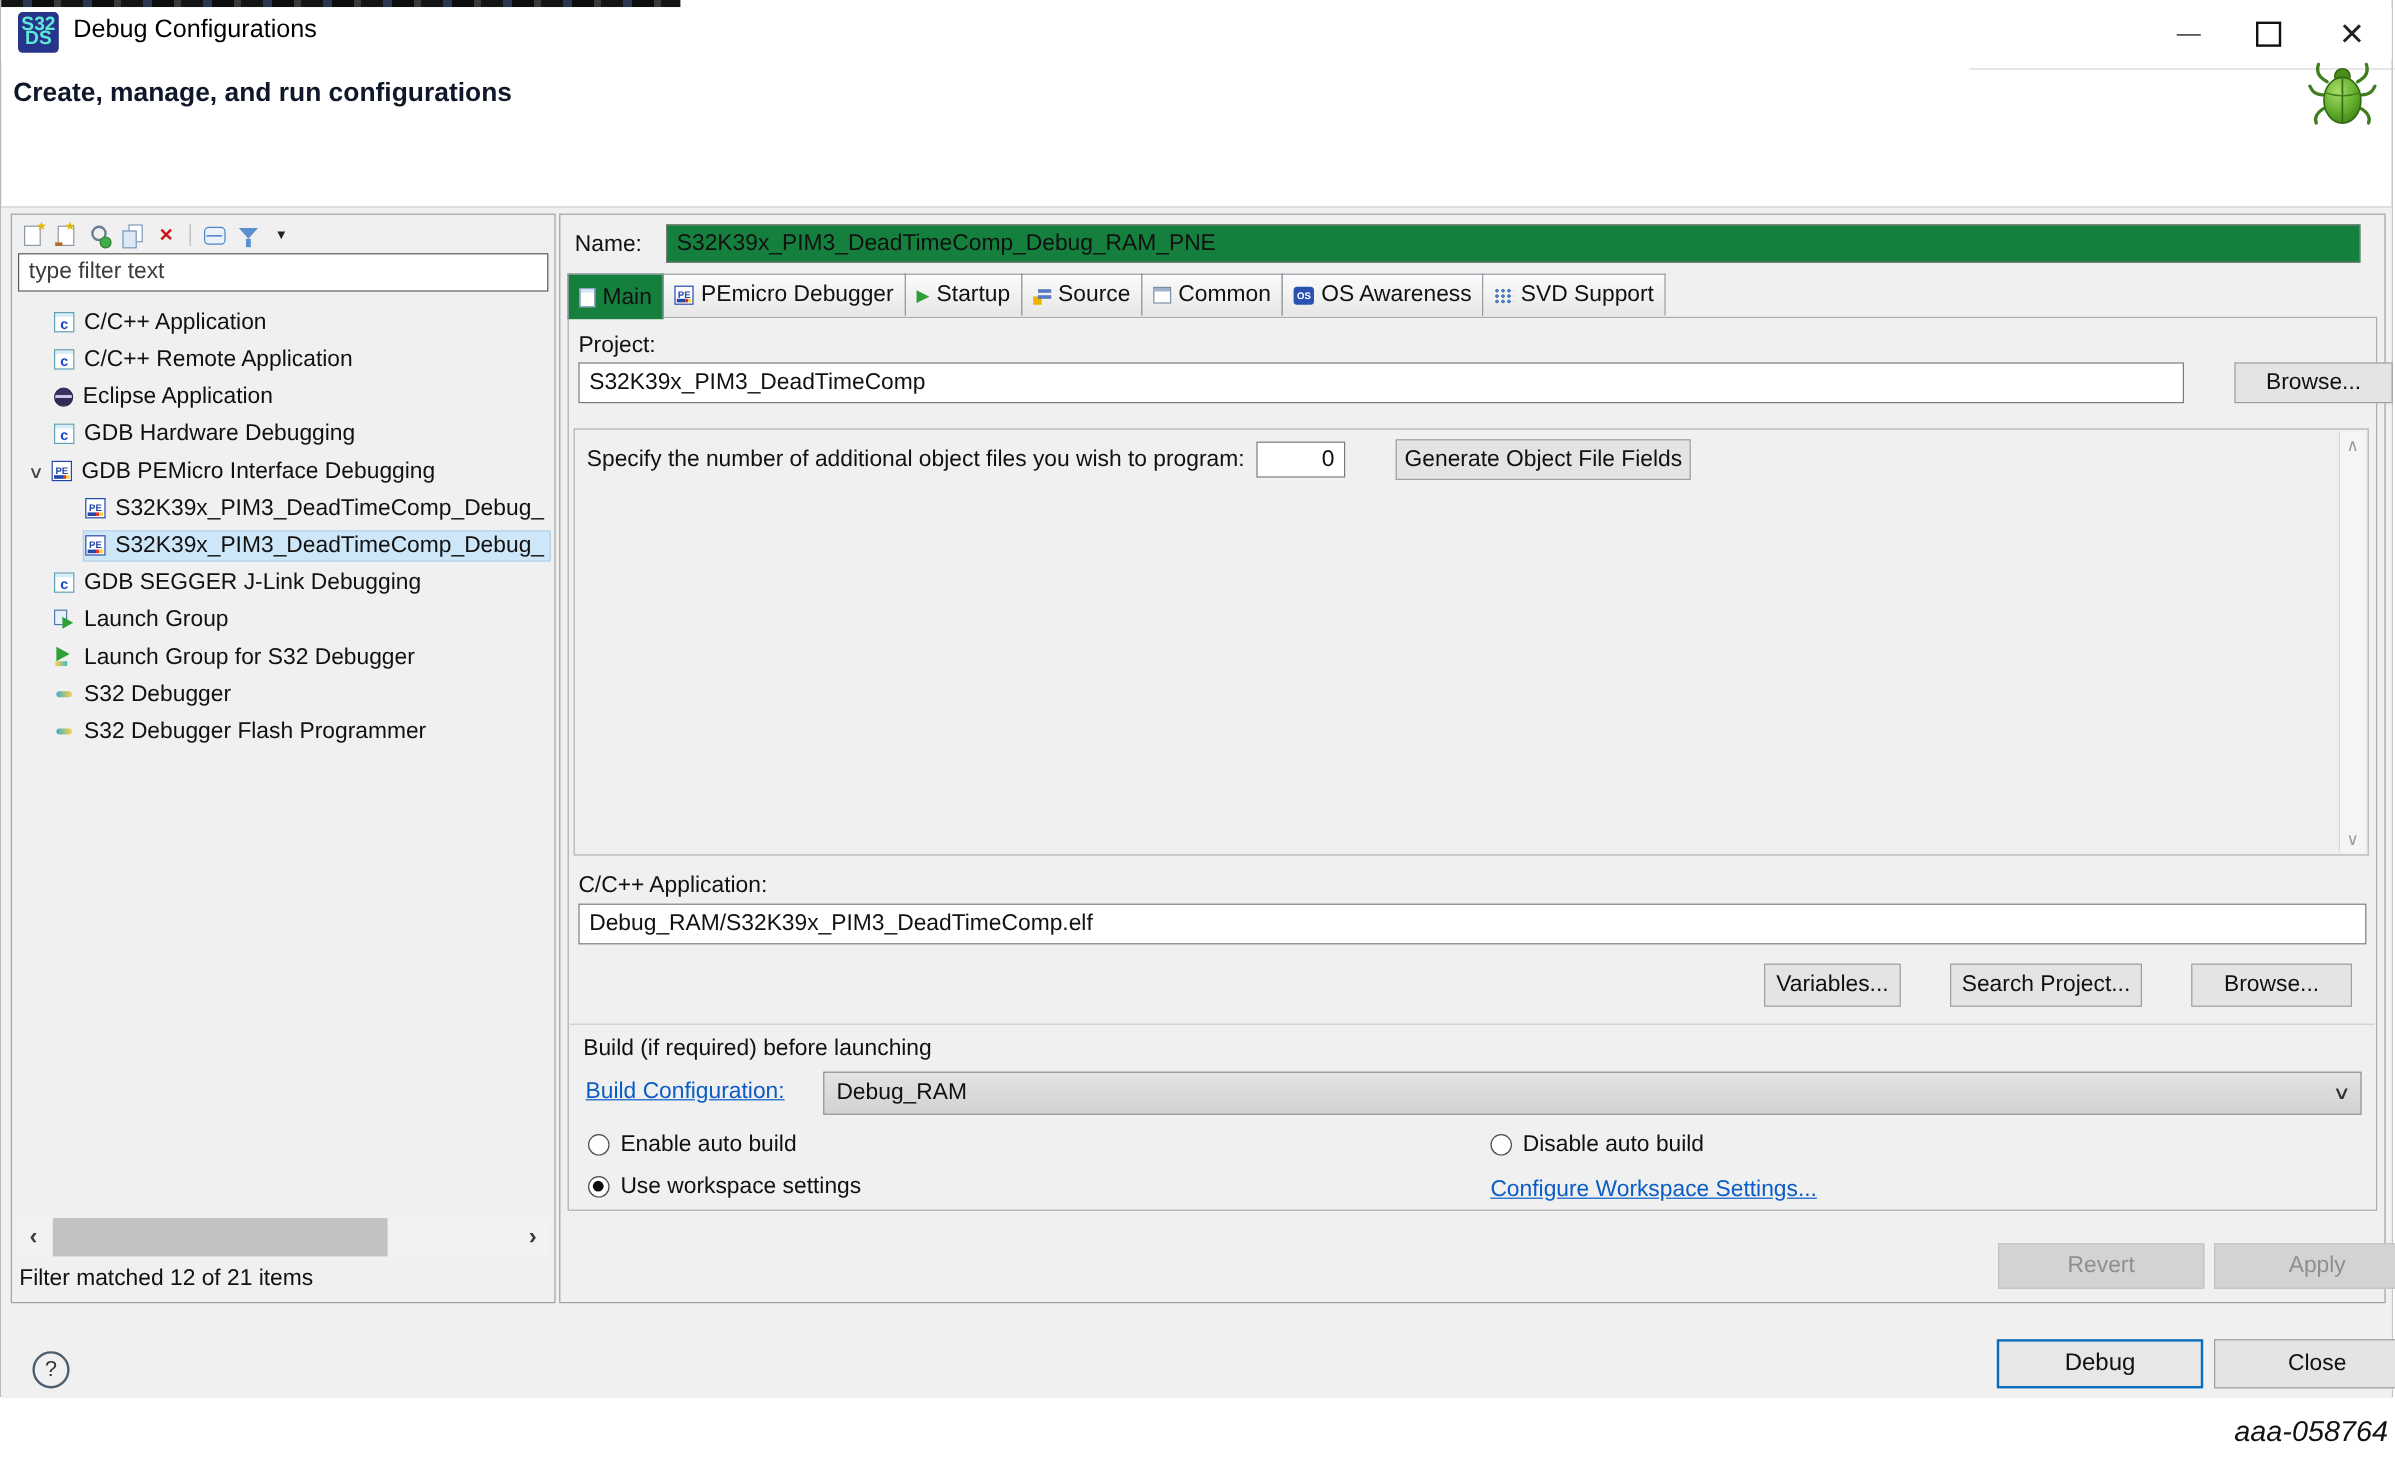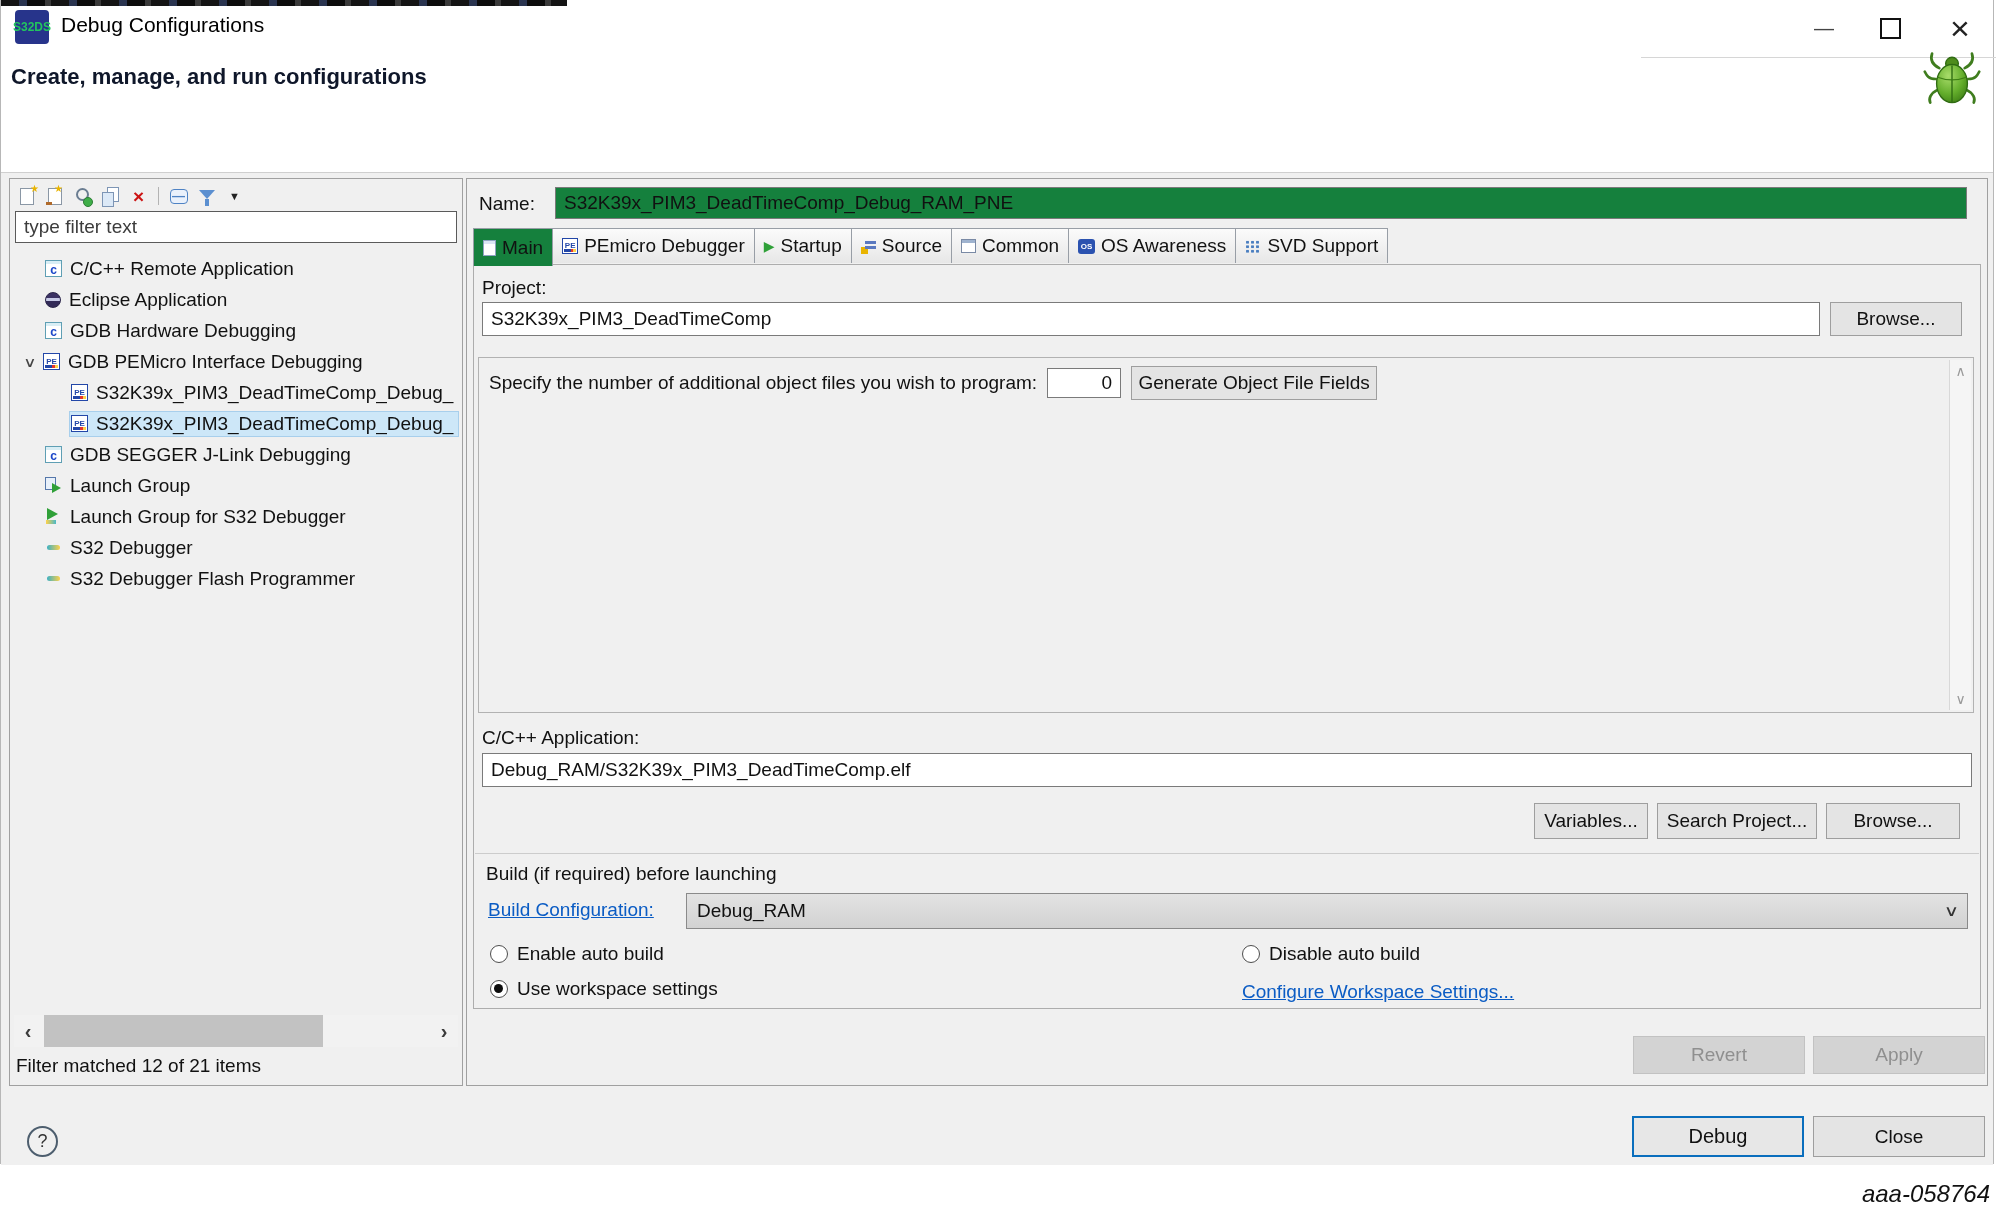--- a/index.html
+++ b/index.html
@@ -4,22 +4,22 @@
 <style>
   html,body{margin:0;padding:0;background:#fff;}
   body{width:1996px;height:1219px;position:relative;overflow:hidden;
        font-family:"Liberation Sans",sans-serif;color:#111;-webkit-font-smoothing:antialiased;}
   .win{position:absolute;left:0;top:0;width:1994px;height:1164px;background:#fff;border:1px solid #b7b7b7;border-top:none;box-sizing:border-box;}
   .artifact{position:absolute;left:0;top:0;width:566px;height:6px;
     background:repeating-linear-gradient(90deg,#141414 0 18px,#2a3550 18px 26px,#0c0c0c 26px 44px,#3a3a3a 44px 50px);}
   
   .titlebar{position:absolute;left:0;top:6px;width:100%;height:44px;background:#fff;}
   .appicon{position:absolute;left:14px;top:4px;width:34px;height:34px;background:#27348b;border-radius:4px;
-    display:flex;flex-direction:row;align-items:center;justify-content:center;color:#22c55e;font-weight:bold;
-    font-size:12px;line-height:12px;letter-spacing:0;}
+    display:flex;flex-direction:column;align-items:center;justify-content:center;color:#5eead4;font-weight:bold;
+    font-size:16px;line-height:12px;letter-spacing:0;}
   .title-text{position:absolute;left:60px;top:7px;font-size:21px;color:#000;}
   .winbtn{position:absolute;top:0;width:58px;height:44px;display:flex;align-items:center;justify-content:center;color:#222;cursor:default;}
   .winbtn.min{left:1794px;font-size:20px;color:#444;}
   .winbtn.cls{left:1930px;font-size:34px;font-weight:300;}
   .maxbox{width:17px;height:17px;border:2px solid #111;display:block;}
   .tb-underline{position:absolute;left:1640px;top:57px;width:356px;border-top:1px solid #d6d6d6;}
   
   .hdr-title{position:absolute;left:10px;top:64px;font-size:22px;font-weight:bold;color:#0f172a;}
   .bug{position:absolute;left:1922px;top:50px;}
   .body-sep{position:absolute;left:0;top:172px;width:100%;height:992px;background:#f0f0f0;border-top:1px solid #cfcfcf;}
@@ -91,21 +91,21 @@
     background-size:11px 3px,11px 3px,7px 7px;background-position:4px 2px,4px 7px,0 100%;background-repeat:no-repeat;}
   .tab-common{width:15px;height:14px;border:1px solid #7a8aa5;background:#fff;box-shadow:inset 0 3px 0 #9fb3cf;}
   .tab-os{width:17px;height:15px;background:#2b52b0;border-radius:3px;color:#fff;font-size:8px;font-weight:800;display:inline-flex;align-items:center;justify-content:center;}
   .tab-svd{width:16px;height:13px;background-image:radial-gradient(#4a7ec0 1.4px,transparent 1.5px);background-size:5px 4.5px;}
   
   .content{position:absolute;left:6px;top:85px;width:1508px;height:745px;border:1px solid #adadad;background:#f0f0f0;box-sizing:border-box;}
   .lab{position:absolute;font-size:19px;color:#111;}
   .tinput{border:1px solid #7a7a7a;background:#fff;font-size:19px;padding:0 8px;box-sizing:border-box;
     font-family:"Liberation Sans",sans-serif;color:#111;position:absolute;}
   .btn{background:#e4e4e4;border:1px solid #9e9e9e;font-size:19px;display:flex;align-items:center;justify-content:center;
-    box-sizing:border-box;color:#111;cursor:default;}
+    box-sizing:border-box;color:#111;cursor:default;margin-left:32px;}
   .btn.disabled{background:#d3d3d3;border-color:#c2c2c2;color:#8f8f8f;}
   .groupbox{position:absolute;left:4px;top:92px;width:1496px;height:356px;border:1px solid #b2b2b2;background:#f0f0f0;box-sizing:border-box;}
   .grouprow{position:absolute;left:10px;top:8px;display:flex;align-items:center;gap:10px;}
   .vscroll{position:absolute;right:2px;top:2px;bottom:2px;width:22px;background:#f5f5f5;border-left:1px solid #d8d8d8;
     display:flex;flex-direction:column;justify-content:space-between;align-items:center;padding:4px 0;box-sizing:border-box;}
   .vs-ch{color:#9a9a9a;font-size:14px;line-height:1;}
   .btnrow{position:absolute;top:538px;right:20px;display:flex;gap:9px;}
   .sep-line{position:absolute;left:1px;right:1px;top:588px;border-top:1px solid #cccccc;}
   .link{color:#0b5cc4;text-decoration:underline;font-size:19px;}
   .combo{position:absolute;left:212px;top:628px;width:1282px;height:36px;border:1px solid #8a8a8a;
@@ -184,20 +184,26 @@
       <span class="tb-ic ic-funnel"></span>
       <span class="tb-ic ic-caret">▼</span>
     </div>
 
     <input class="filter-box" placeholder="type filter text" style="">
 
     <div class="tree">
       <div class="trow" style="padding-left:34px">
         <span class="hl">
             <span class="t-ic ti-capp"></span>
+        <span>C/C++ Application</span>
+          </span>
+        </div>
+      <div class="trow" style="padding-left:34px">
+        <span class="hl">
+            <span class="t-ic ti-capp"></span>
         <span>C/C++ Remote Application</span>
           </span>
         </div>
       <div class="trow" style="padding-left:34px">
         <span class="hl">
             <span class="t-ic ti-eclipse"></span>
         <span>Eclipse Application</span>
           </span>
         </div>
       <div class="trow" style="padding-left:34px">

